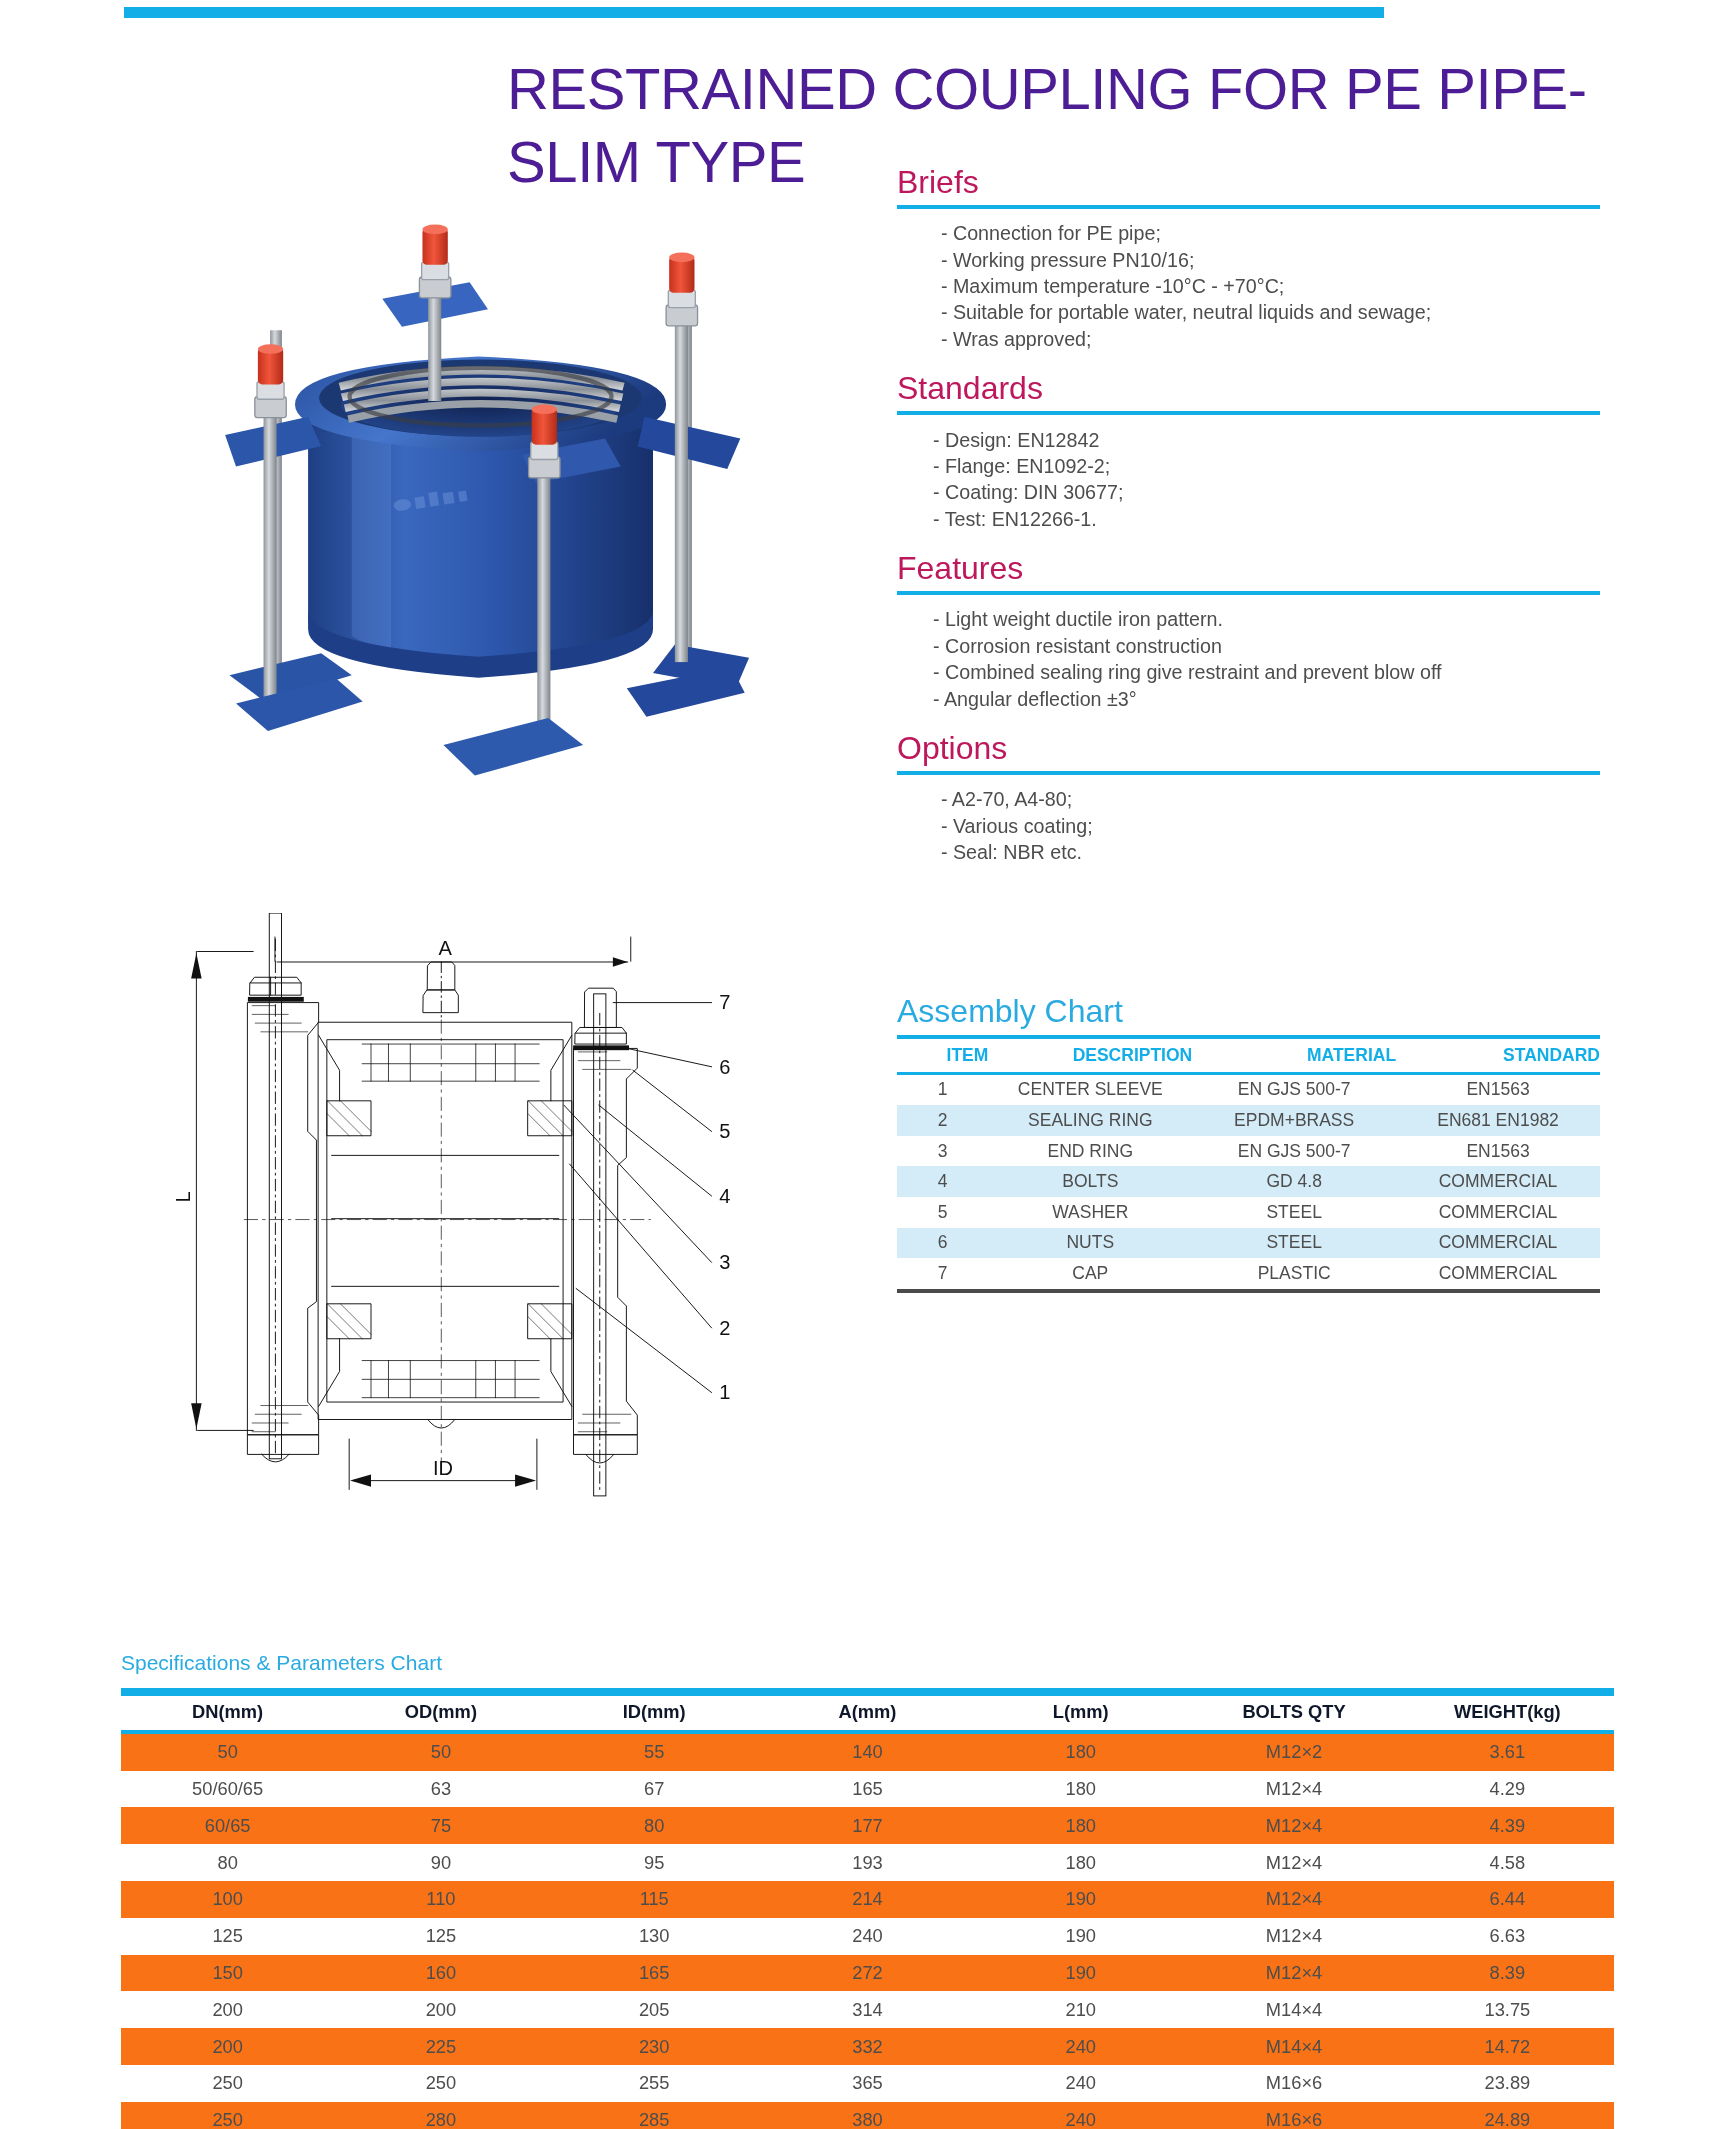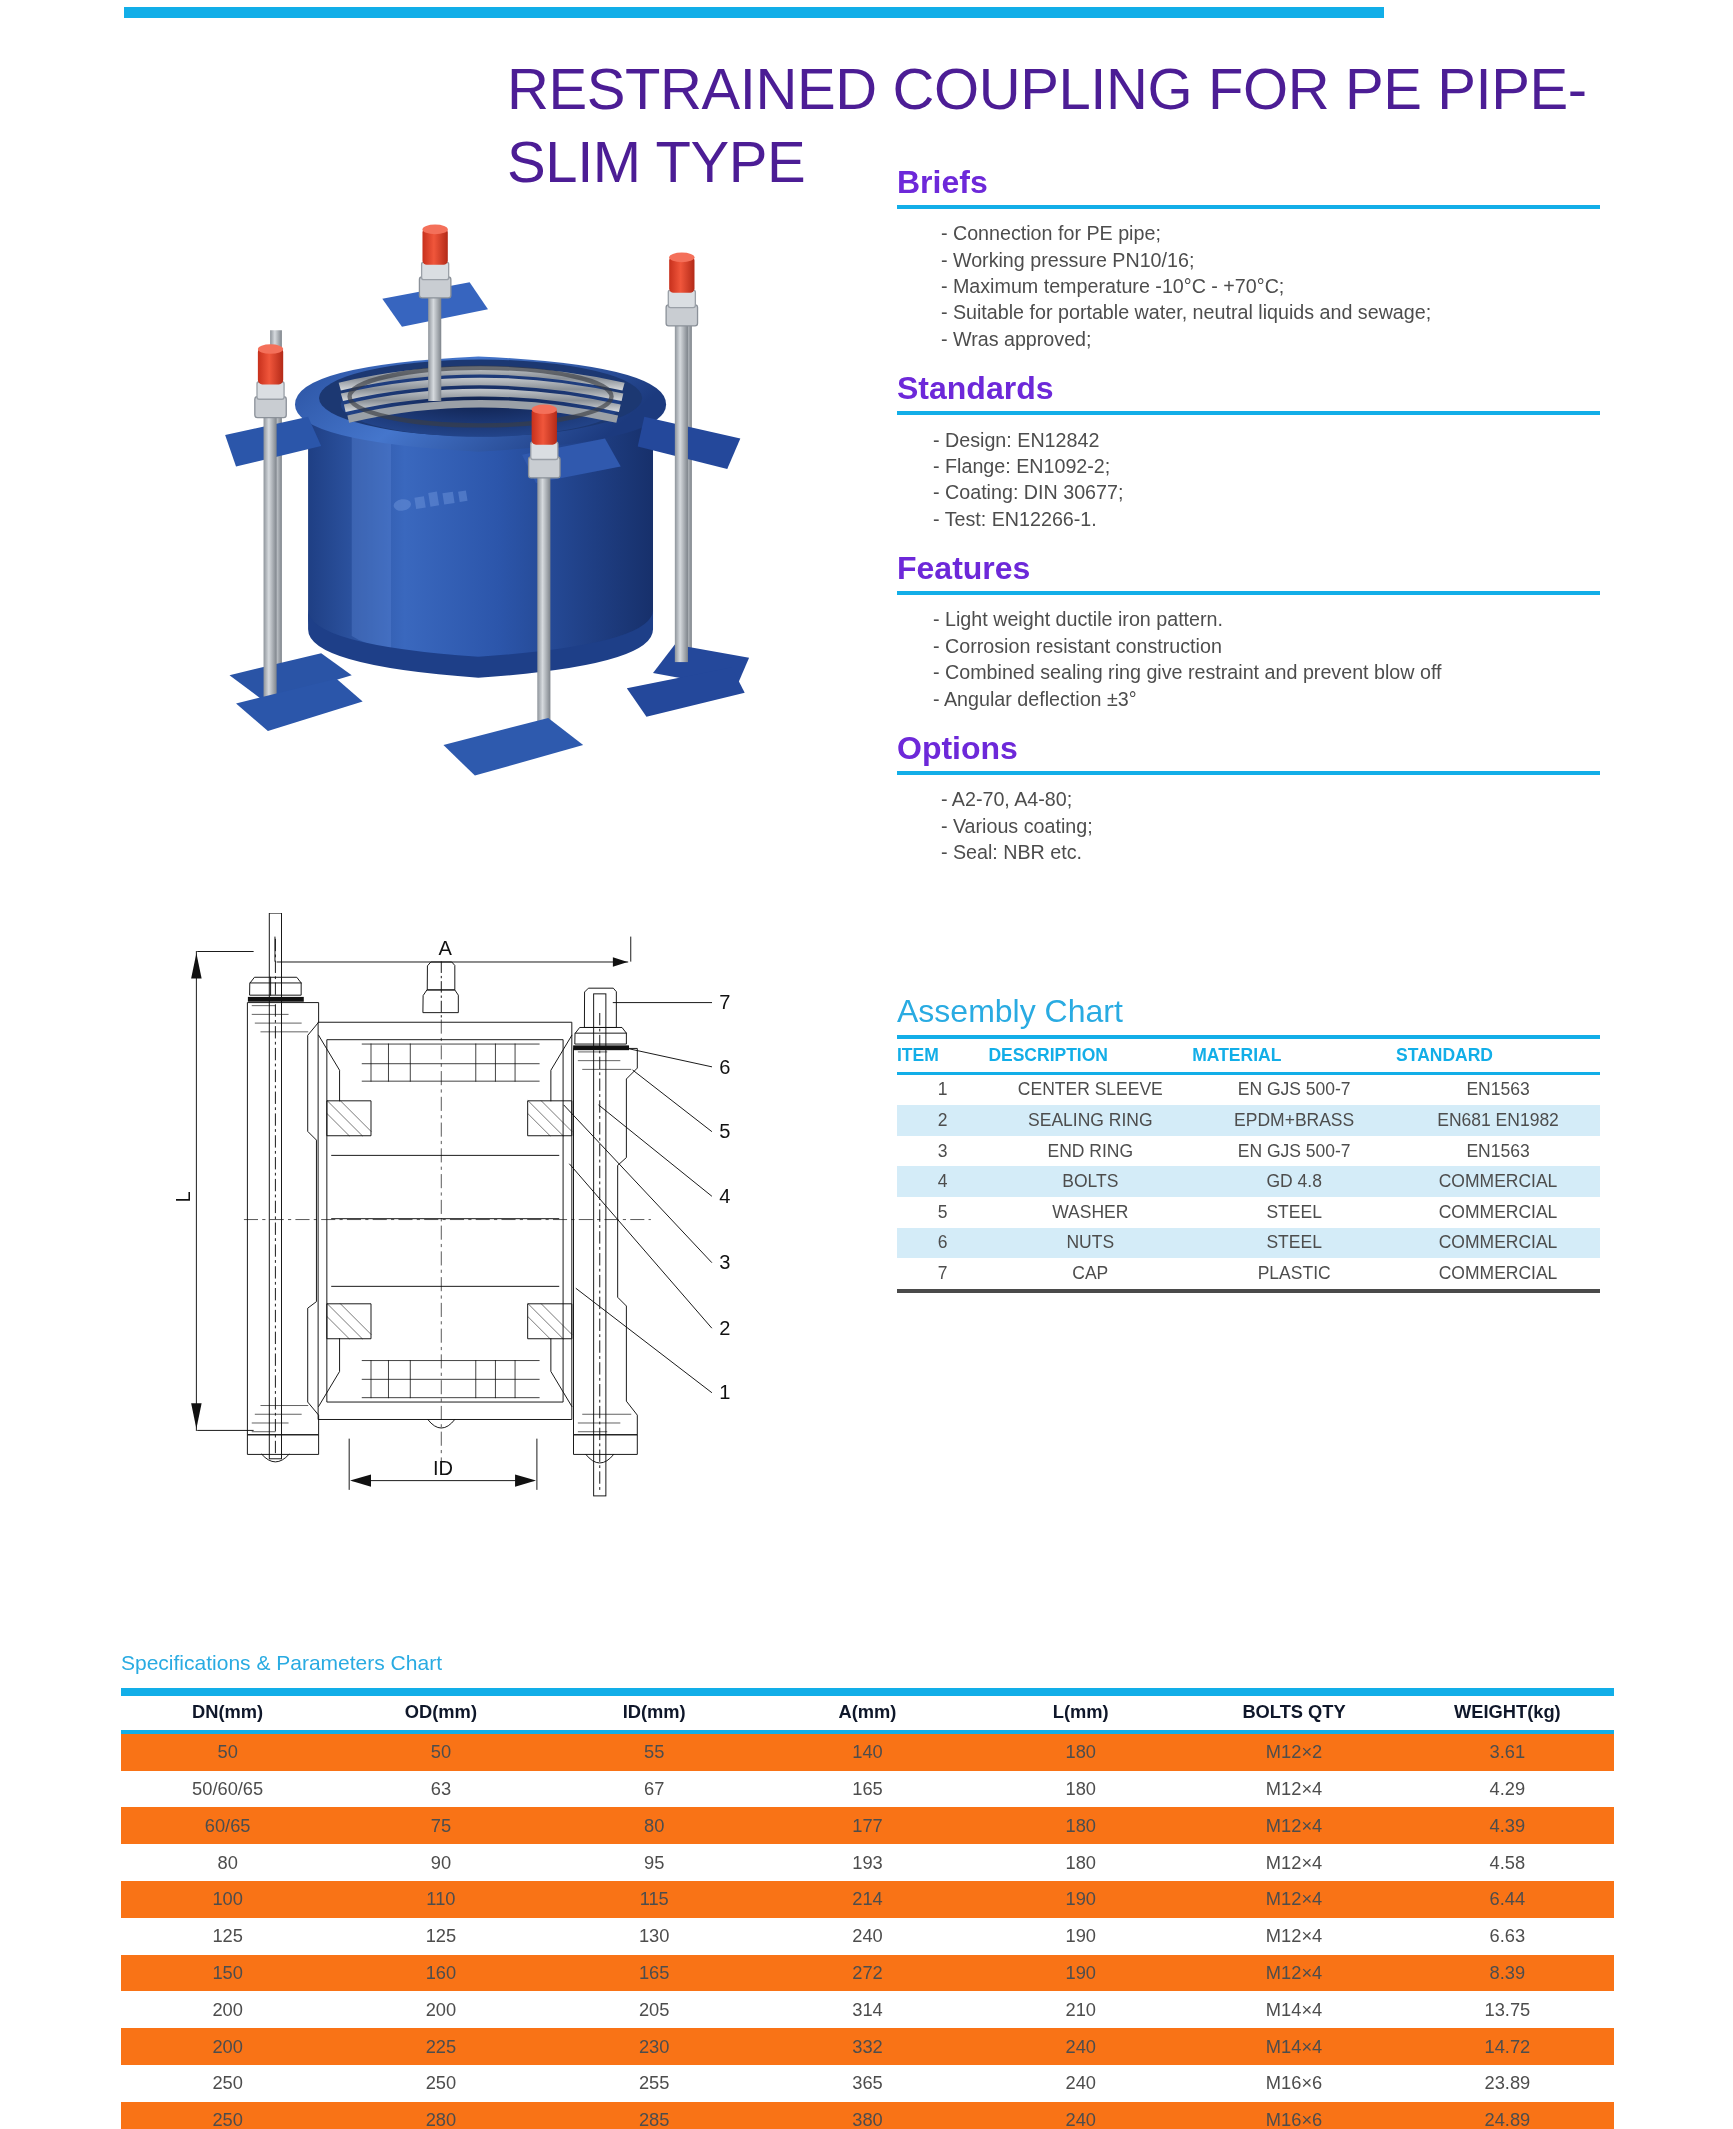--- a/index.html
+++ b/index.html
@@ -36,41 +36,41 @@
   .drawing-wrap {
     position: absolute; left: 144px; top: 913px;
     width: 633px; height: 607px;
   }
   .drawing-svg { width:100%; height:100%; display:block; }
 
   
   .rcol { position: absolute; left: 897px; top: 166px; width: 707px; }
 
   .sec-head {
-    color: #6d28d9; font-size: 32px; font-weight: 700;
+    color: #be185d; font-size: 32px; font-weight: 400;
     line-height: 1.0; margin-bottom: 7px;
   }
   .sec-rule {
     width: 703px; height: 3.9px; background: #12AEE8; margin-bottom: 11.4px;
   }
   .sec-list { margin-bottom: 20px; }
   .sec-list li {
     list-style: none; color: #4D4D4D;
     font-size: 19.7px; line-height: 1.34; white-space: nowrap; margin-left: 36px;
   }
   .indent li { padding-left: 7.9px; }
 
   
   .assembly { position: absolute; left: 897px; top: 995px; width: 707px; }
   .asm-head { color: #29ABE2; font-size: 32px; line-height: 1; margin-bottom: 7.9px; }
   .asm-rule-top { width: 703px; height: 4.4px; background: #12AEE8; }
   table.asm { width: 703px; border-collapse: collapse; table-layout: fixed; }
   table.asm th {
     color: #12AEE8; font-size: 17.5px; font-weight: bold;
-    padding: 6.1px 0 5.2px; text-align: left;
+    padding: 6.1px 0 5.2px; text-align: right;
     border-bottom: 3.5px solid #12AEE8;
   }
   table.asm td {
     color: #4D4D4D; font-size: 17.5px; text-align: center;
     padding: 4.8px 0; font-weight: 400;
   }
   table.asm tr.alt td { background: #D4ECF8; }
   .asm-rule-bot { width: 703px; height: 3.9px; background: #4A4A4A; }
   .asm-c1 { width: 13%; } .asm-c2 { width: 29%; }
   .asm-c3 { width: 29%; } .asm-c4 { width: 29%; }

